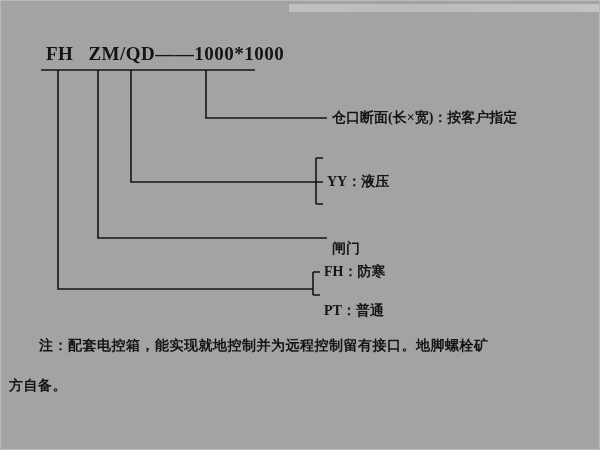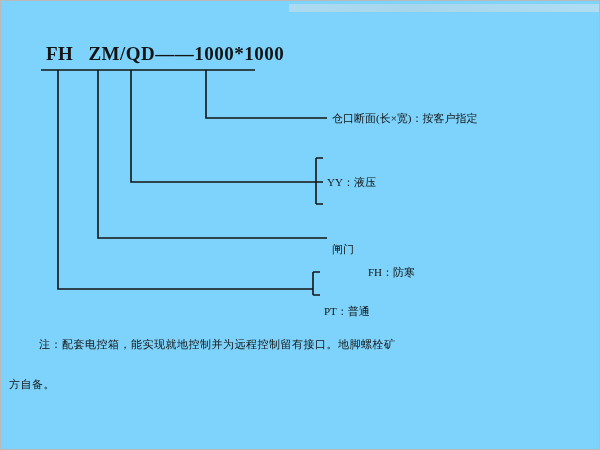--- a/index.html
+++ b/index.html
@@ -1,43 +1,43 @@
 <!DOCTYPE html>
 <html><head>
 <meta charset="utf-8">
 <style>
   * { margin:0; padding:0; box-sizing:border-box; }
   html,body { background:#ffffff; }
   .page {
     position:relative;
     width:600px; height:450px;
-    background:#7dd3fc;
+    background:#a3a3a3;
     border:1px solid #b9b9b9;
     overflow:hidden;
     font-family:"Liberation Serif","DejaVu Serif",serif;
     color:#141414;
   }
   .scan-artifact {
     position:absolute; left:288px; top:3px; width:310px; height:8px;
     background:linear-gradient(90deg,#e3e3e3 0%,#d9d9d9 40%,#e9e9e9 100%);
     opacity:.45;
   }
   .model {
     position:absolute; left:45px; top:42px;
     font-size:19px; font-weight:bold; letter-spacing:.5px;
     white-space:nowrap;
   }
   .model .gap { display:inline-block; width:15px; }
   svg.lines { position:absolute; left:0; top:0; width:600px; height:450px; }
   .label {
-    position:absolute; font-size:11px; font-weight:normal;
+    position:absolute; font-size:14px; font-weight:bold;
     line-height:20px; white-space:nowrap;
   }
   .note-line {
-    position:absolute; font-size:11px; font-weight:normal;
+    position:absolute; font-size:14px; font-weight:bold;
     white-space:nowrap; letter-spacing:.5px;
   }
 </style>
 </head>
 <body>
 
 <div class="page">
 
   <div class="scan-artifact"></div>
 
@@ -56,19 +56,19 @@
 
     <path d="M57 69 V288 H312 M312 271 V294 M312 271 H319 M312 294 H319" stroke="#141414" stroke-width="1.6" fill="none"></path>
   </svg>
 
   <div class="label" style="left:331px; top:107px;">仓口断面(长×宽)：按客户指定</div>
 
   <div class="label" style="left:326px; top:171px;">YY：液压</div>
 
   <div class="label" style="left:331px; top:238px;">闸门</div>
 
-  <div class="label" style="left:323px; top:261px;margin-left:44px;">FH：防寒</div>
+  <div class="label" style="left:323px; top:261px;">FH：防寒</div>
   <div class="label" style="left:323px; top:300px;">PT：普通</div>
 
   <div class="note-line" style="left:38px; top:336px;">注：配套电控箱，能实现就地控制并为远程控制留有接口。地脚螺栓矿</div>
   <div class="note-line" style="left:8px; top:376px;text-align:right;">方自备。</div>
 
 </div>
 
 </body></html>

